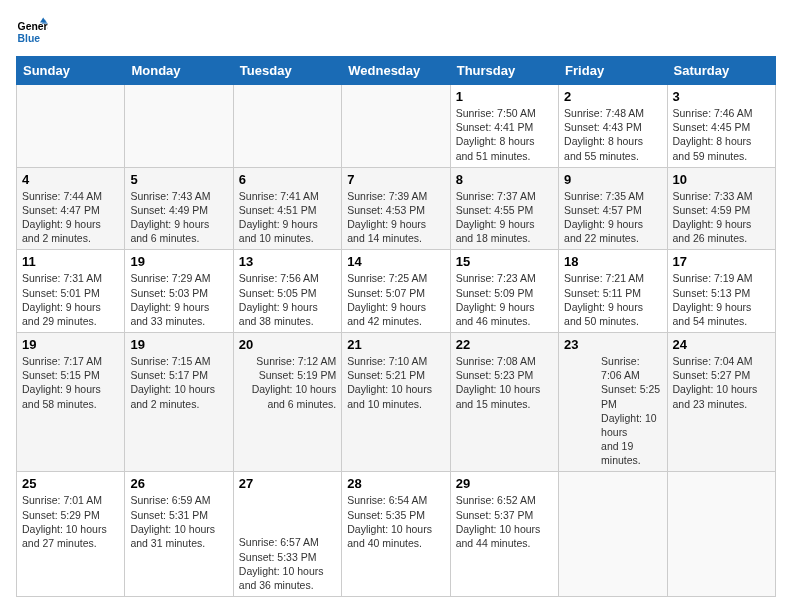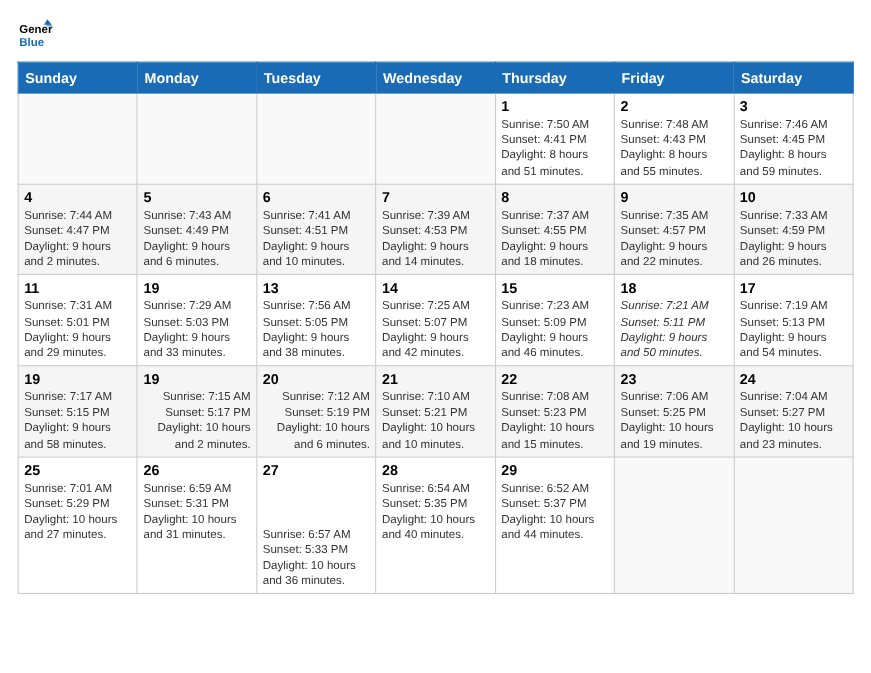--- a/index.html
+++ b/index.html
@@ -221,21 +221,21 @@
         </td>
         <td>
           <span class="day-number">15</span>
           <div class="day-info" style="white-space: pre-line;">Sunrise: 7:23 AM
 Sunset: 5:09 PM
 Daylight: 9 hours
 and 46 minutes.</div>
         </td>
         <td>
           <span class="day-number">18</span>
-          <div class="day-info" style="white-space: pre-line; font-style: italic;">Sunrise: 7:21 AM
+          <div class="day-info" style="white-space: pre-line;">Sunrise: 7:21 AM
 Sunset: 5:11 PM
 Daylight: 9 hours
 and 50 minutes.</div>
         </td>
         <td>
           <span class="day-number">17</span>
           <div class="day-info" style="white-space: pre-line;">Sunrise: 7:19 AM
 Sunset: 5:13 PM
 Daylight: 9 hours
 and 54 minutes.</div>
@@ -244,21 +244,21 @@
       <tr>
         <td>
           <span class="day-number">19</span>
           <div class="day-info" style="white-space: pre-line;">Sunrise: 7:17 AM
 Sunset: 5:15 PM
 Daylight: 9 hours
 and 58 minutes.</div>
         </td>
         <td>
           <span class="day-number">19</span>
-          <div class="day-info" style="white-space: pre-line; text-align: right;">Sunrise: 7:15 AM
+          <div class="day-info" style="white-space: pre-line;">Sunrise: 7:15 AM
 Sunset: 5:17 PM
 Daylight: 10 hours
 and 2 minutes.</div>
         </td>
         <td>
           <span class="day-number">20</span>
           <div class="day-info" style="white-space: pre-line; text-align: right;">Sunrise: 7:12 AM
 Sunset: 5:19 PM
 Daylight: 10 hours
 and 6 minutes.</div>
@@ -272,21 +272,21 @@
         </td>
         <td>
           <span class="day-number">22</span>
           <div class="day-info" style="white-space: pre-line;">Sunrise: 7:08 AM
 Sunset: 5:23 PM
 Daylight: 10 hours
 and 15 minutes.</div>
         </td>
         <td>
           <span class="day-number">23</span>
-          <div class="day-info" style="white-space: pre-line;">Sunrise: 7:06 AM
+          <div class="day-info" style="white-space: pre-line; margin-left: 37px;">Sunrise: 7:06 AM
 Sunset: 5:25 PM
 Daylight: 10 hours
 and 19 minutes.</div>
         </td>
         <td>
           <span class="day-number">24</span>
           <div class="day-info" style="white-space: pre-line;">Sunrise: 7:04 AM
 Sunset: 5:27 PM
 Daylight: 10 hours
 and 23 minutes.</div>

